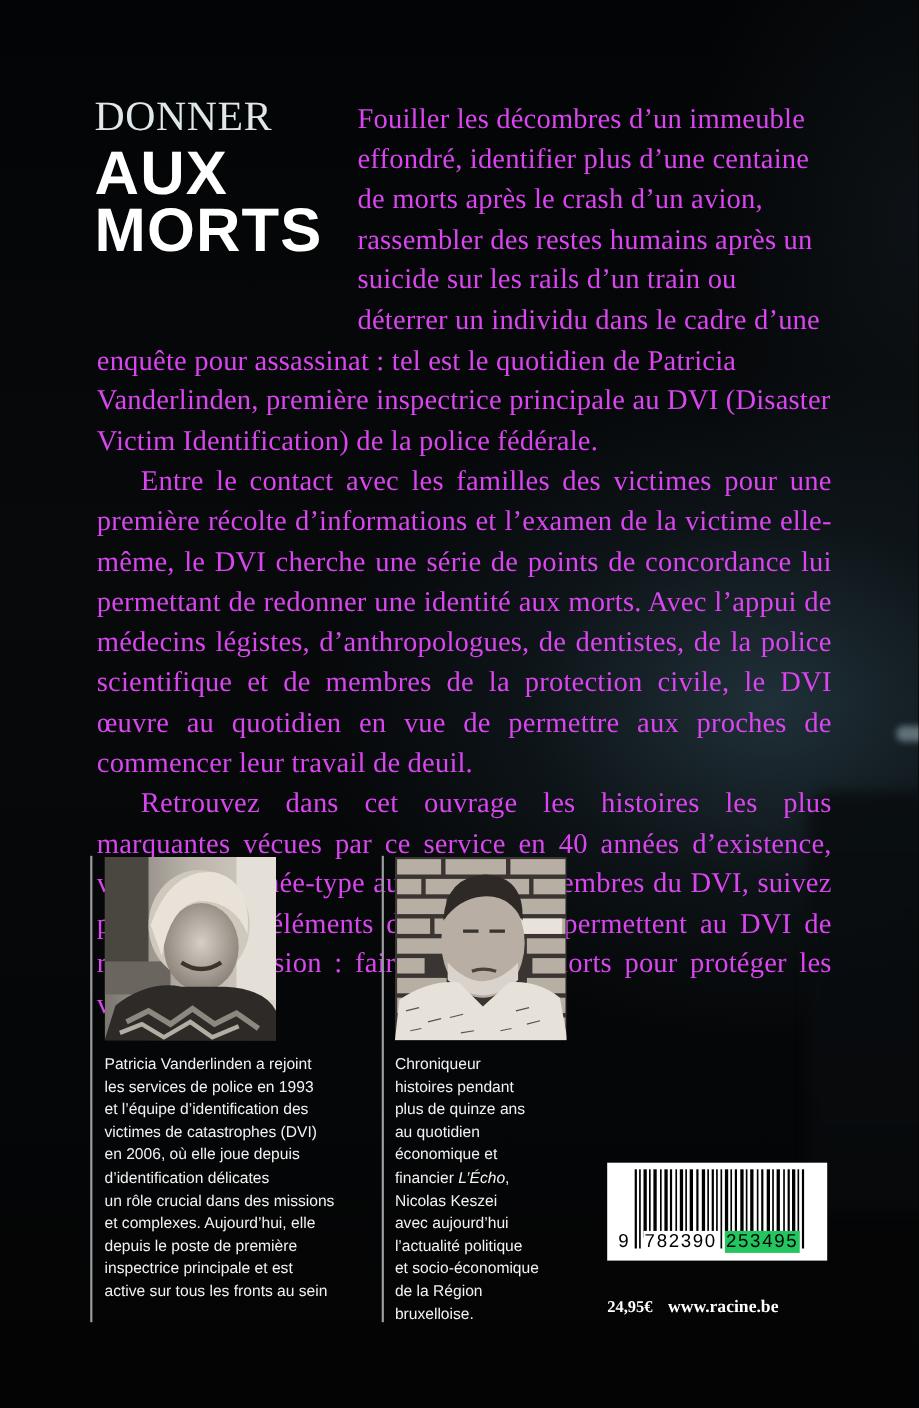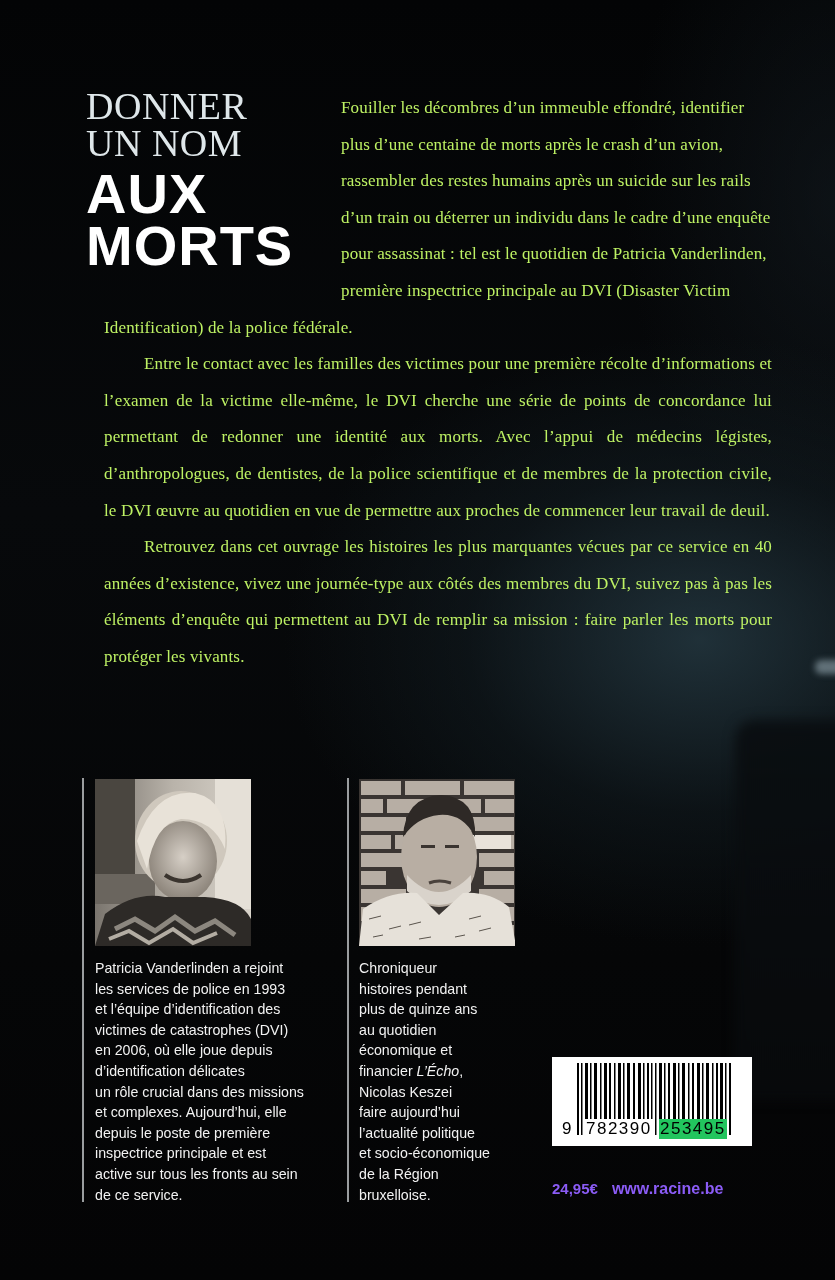--- a/index.html
+++ b/index.html
@@ -32,22 +32,22 @@
     color: #dfe7ea;
   }
   .title .bold {
     font-family: "Liberation Sans", sans-serif; font-weight: 700;
     font-size: 56px; line-height: 52px; letter-spacing: 1px; display: block;
     color: #ffffff;
   }
   .title .bold.first { margin-top: 6px; }
 
   .blurb {
-    position: absolute; left: 104px; top: 90px; width: 668px;
-    color: #bef264; font-size: 17px; line-height: 36.6px;
+    position: absolute; left: 88px; top: 90px; width: 668px;
+    color: #d946ef; font-size: 26px; line-height: 36.6px;
     font-family: "Liberation Serif", serif; letter-spacing: 0.15px;
   }
   .blurb .float-spacer { float: left; width: 237px; height: 218px; }
   .blurb p { margin: 0; text-align: justify; }
   .blurb p.indent { text-indent: 40px; }
   .blurb p.first { text-align: left; }
 
   .author { position: absolute; top: 778px; }
   .author .rule { position: absolute; left: 0; top: 0; width: 2px; height: 424px; background: #9a9d9f; }
   .author .photo { position: absolute; top: 1px; width: 156px; height: 167px; overflow: hidden; }
@@ -59,35 +59,34 @@
   .author .bio b { font-weight: 400; }
   .author .bio i { font-style: italic; margin-top: 23px; }
 
   .barcode {
     position: absolute; left: 552px; top: 1057px; width: 200px; height: 89px;
     background: #ffffff;
   }
   .barcode svg { display: block; }
   .price-line {
     position: absolute; left: 552px; top: 1180px; width: 210px;
-    font-family: Liberation Sans, sans-serif; font-weight: 700; color: #8b5cf6;
+    font-family: Liberation Serif, serif; font-weight: 700; color: #ffffff;
     font-size: 15px; white-space: nowrap;
   }
   .price-line .url { margin-left: 14px; font-size: 16px; }
 </style>
 </head>
 <body>
 
 <div class="bg"></div>
 <div class="bg-shape"></div>
 <div class="bg-glow"></div>
 
 <div class="title">
   <span class="serif">DONNER</span>
-  <span class="serif">UN NOM</span>
   <span class="bold first">AUX</span>
   <span class="bold">MORTS</span>
 </div>
 
 <div class="blurb">
   <div class="float-spacer"></div>
   <p class="first">Fouiller les décombres d’un immeuble effondré, identifier plus d’une centaine de morts après le crash d’un avion, rassembler des restes humains après un suicide sur les rails d’un train ou déterrer un individu dans le cadre d’une enquête pour assassinat : tel est le quotidien de Patricia Vanderlinden, première inspectrice principale au DVI (Disaster Victim Identification) de la police fédérale.</p>
   <p class="indent">Entre le contact avec les familles des victimes pour une première récolte d’informations et l’examen de la victime elle-même, le DVI cherche une série de points de concordance lui permettant de redonner une identité aux morts. Avec l’appui de médecins légistes, d’anthropologues, de dentistes, de la police scientifique et de membres de la protection civile, le DVI œuvre au quotidien en vue de permettre aux proches de commencer leur travail de deuil.</p>
   <p class="indent">Retrouvez dans cet ouvrage les histoires les plus marquantes vécues par ce service en 40 années d’existence, vivez une journée-type aux côtés des membres du DVI, suivez pas à pas les éléments d’enquête qui permettent au DVI de remplir sa mission : faire parler les morts pour protéger les vivants.</p>
 </div>
@@ -125,21 +124,20 @@
     <div>les services de police en 1993</div>
     <div>et l’équipe d’identification des</div>
     <div>victimes de catastrophes (DVI)</div>
     <div>en 2006, où elle joue depuis</div>
     <div>d’identification délicates</div>
     <div>un rôle crucial dans des missions</div>
     <div>et complexes. Aujourd’hui, elle</div>
     <div>depuis le poste de première</div>
     <div>inspectrice principale et est</div>
     <div>active sur tous les fronts au sein</div>
-    <div>de ce service.</div>
   </div>
 </div>
 
 <div class="author" style="left:347px;">
   <div class="rule"></div>
   <div class="photo" style="left:12px;">
     <svg width="157" height="167" viewBox="0 0 157 167">
       <rect width="157" height="167" fill="#3a3532"></rect>
       <g fill="#b7aea4">
         <rect x="2" y="2" width="40" height="14"></rect>
@@ -179,21 +177,21 @@
     </svg>
   </div>
   <div class="bio" style="left:12px;">
     <div>Chroniqueur</div>
     <div>histoires pendant</div>
     <div>plus de quinze ans</div>
     <div>au quotidien</div>
     <div>économique et</div>
     <div><span>financier </span><i>L’Écho</i><span>,</span></div>
     <div><b>Nicolas Keszei</b></div>
-    <div>faire aujourd’hui</div>
+    <div>avec aujourd’hui</div>
     <div>l’actualité politique</div>
     <div>et socio-économique</div>
     <div>de la Région</div>
     <div>bruxelloise.</div>
   </div>
 </div>
 
 <div class="barcode">
   <svg width="200" height="89" viewBox="0 0 200 89">
     <g fill="#000">

